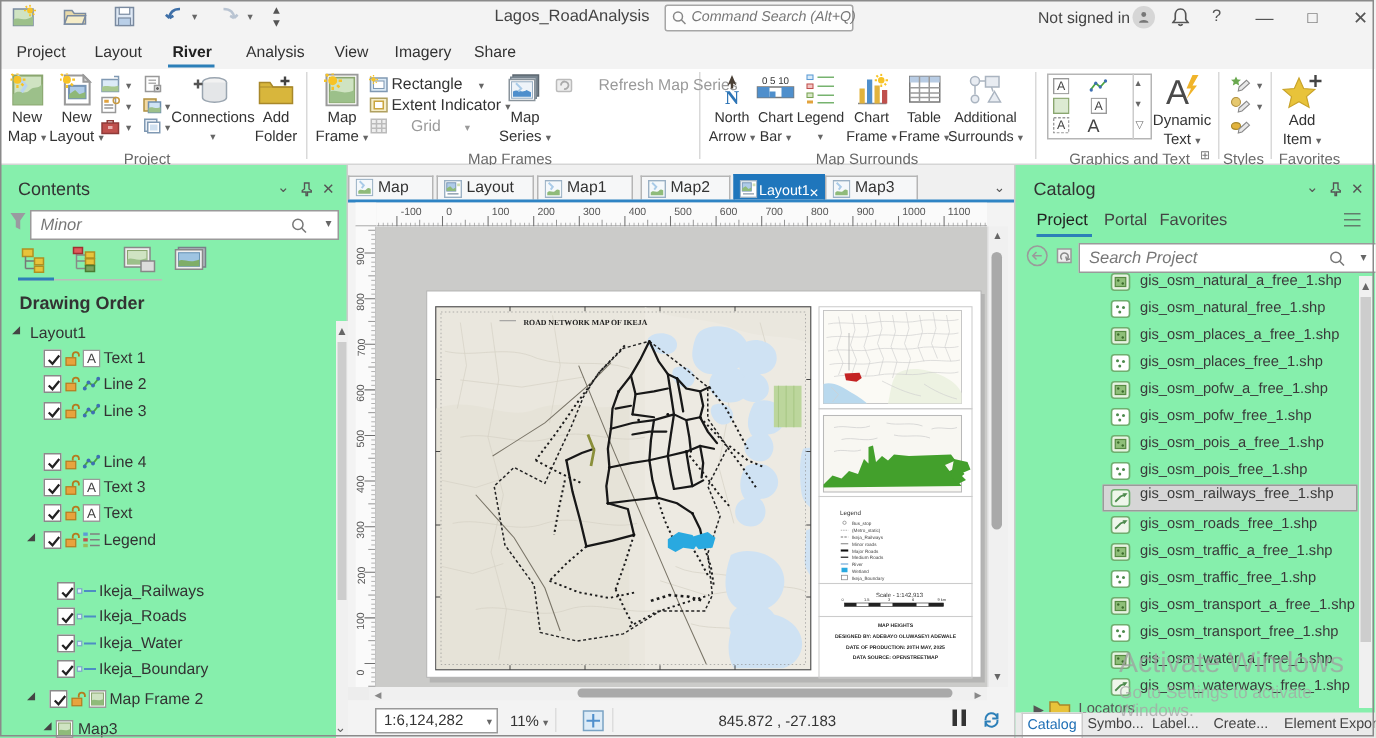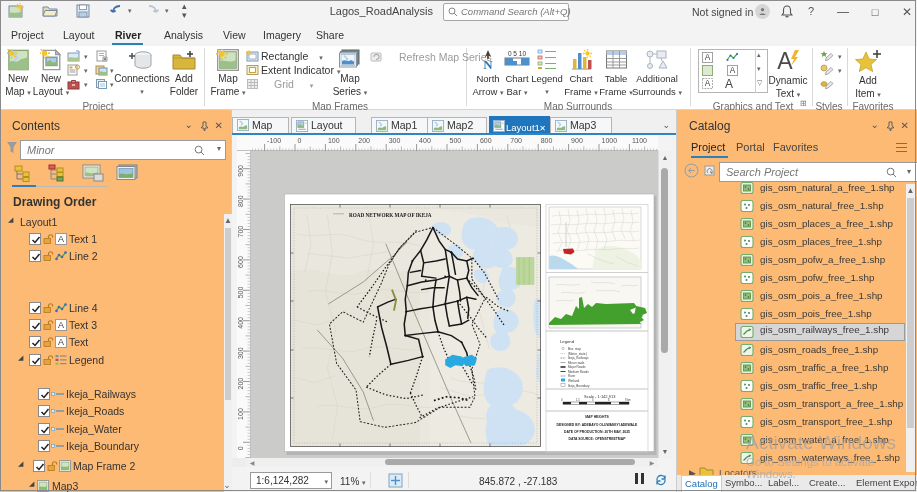--- a/index.html
+++ b/index.html
@@ -22,21 +22,21 @@
 #ribbon{position:absolute;left:0;top:46px;width:917px;height:64px;background:#fff;border-bottom:1px solid #d5d5d5;}
 .rgsep{position:absolute;top:2px;height:58px;width:1px;background:#d9d9d9;}
 .rglabel{position:absolute;top:55px;font-size:10px;color:#6a6a6a;text-align:center;}
 .bigbtn{position:absolute;top:2px;text-align:center;font-size:10px;color:#333;}
 .bigbtn .ic{display:block;margin:1px auto 0;}
 .bigbtn .l1{display:block;line-height:11px;margin-top:2px;white-space:nowrap;}
 .smallrow{position:absolute;font-size:10.5px;color:#333;height:15px;line-height:14px;white-space:nowrap;}
 .dd{color:#666;font-size:7px;}
 .gray{color:#9a9a9a;margin-left:13px;}
 
-.panel{position:absolute;background:#fdba74;}
+.panel{position:absolute;background:#86efac;}
 #contents{left:0;top:110px;width:232px;height:382px;border-right:1px solid #ccc;}
 #catalog{left:676px;top:110px;width:241px;height:382px;border-left:1px solid #ccc;}
 .ptitle{position:absolute;left:12px;top:9px;font-size:12px;color:#333;}
 .searchbox{position:absolute;height:20px;background:#fff;border:1px solid #9a9a9a;font-size:11px;font-style:italic;color:#777;line-height:18px;padding-left:6px;}
 
 .trow{position:absolute;left:0;height:17px;font-size:10.5px;color:#333;white-space:nowrap;}
 .trow .lbl{position:absolute;top:2px;}
 .cb{position:absolute;top:2px;width:12px;height:12px;border:1px solid #8a8a8a;background:#fff;}
 .cb svg{position:absolute;left:0px;top:0px;}
 
@@ -560,20 +560,34 @@
         </svg>
       </span>
       <svg style="position:absolute;left:42px;top:2px" width="12" height="12" viewBox="0 0 12 12">
         <use href="#s-lock"></use>
       </svg>
       <svg style="position:absolute;left:55px;top:2px" width="12" height="12" viewBox="0 0 12 12">
         <use href="#s-line"></use>
       </svg>
       <span class="lbl" style="left:69px">Line 2</span>
     </div>
+  <div class="trow" style="top:156px;width:220px">
+      <span class="cb" style="left:29px">
+        <svg width="12" height="12" viewBox="0 0 12 12">
+          <use href="#s-chk"></use>
+        </svg>
+      </span>
+      <svg style="position:absolute;left:42px;top:2px" width="12" height="12" viewBox="0 0 12 12">
+        <use href="#s-lock"></use>
+      </svg>
+      <svg style="position:absolute;left:55px;top:2px" width="12" height="12" viewBox="0 0 12 12">
+        <use href="#s-line"></use>
+      </svg>
+      <span class="lbl" style="left:69px">Line 3</span>
+    </div>
   <div class="trow" style="top:190px;width:220px">
       <span class="cb" style="left:29px">
         <svg width="12" height="12" viewBox="0 0 12 12">
           <use href="#s-chk"></use>
         </svg>
       </span>
       <svg style="position:absolute;left:42px;top:2px" width="12" height="12" viewBox="0 0 12 12">
         <use href="#s-lock"></use>
       </svg>
       <svg style="position:absolute;left:55px;top:2px" width="12" height="12" viewBox="0 0 12 12">
@@ -838,21 +852,21 @@
   <span class="dtab" style="left:216px">Export</span>
 </div>
 
 <div id="tabstrip">
   <div class="dtab2" style="left:0px;width:57px"><svg style="position:absolute;left:4px;top:1px" width="12" height="12" viewBox="0 0 13 13">
         <use href="#s-tabmap"></use>
       </svg><span style="margin-left:19px">Map</span></div>
   <div class="dtab2" style="left:59px;width:65px"><svg style="position:absolute;left:4px;top:2px" width="12" height="12" viewBox="0 0 13 13">
         <use href="#s-tablay"></use>
       </svg><span style="margin-left:19px">Layout</span></div>
-  <div class="dtab2" style="left:139px;width:64px"><svg style="position:absolute;left:4px;top:2px" width="12" height="12" viewBox="0 0 13 13">
+  <div class="dtab2" style="left:126px;width:64px"><svg style="position:absolute;left:4px;top:2px" width="12" height="12" viewBox="0 0 13 13">
         <use href="#s-tabmap"></use>
       </svg><span style="margin-left:19px">Map1</span></div>
   <div class="dtab2" style="left:195px;width:60px"><svg style="position:absolute;left:4px;top:2px" width="12" height="12" viewBox="0 0 13 13">
         <use href="#s-tabmap"></use>
       </svg><span style="margin-left:19px">Map2</span></div>
   <div class="dtab2" style="left:257px;width:61px;background:#1f76bc;border-color:#1f76bc;color:#fff;top:6px;height:17px">
       <svg style="position:absolute;left:3px;top:3px" width="12" height="12" viewBox="0 0 13 13">
         <use href="#s-tablay"></use>
       </svg>
       <span style="position:absolute;left:16px;top:2.5px;font-size:9.5px">Layout1</span>

